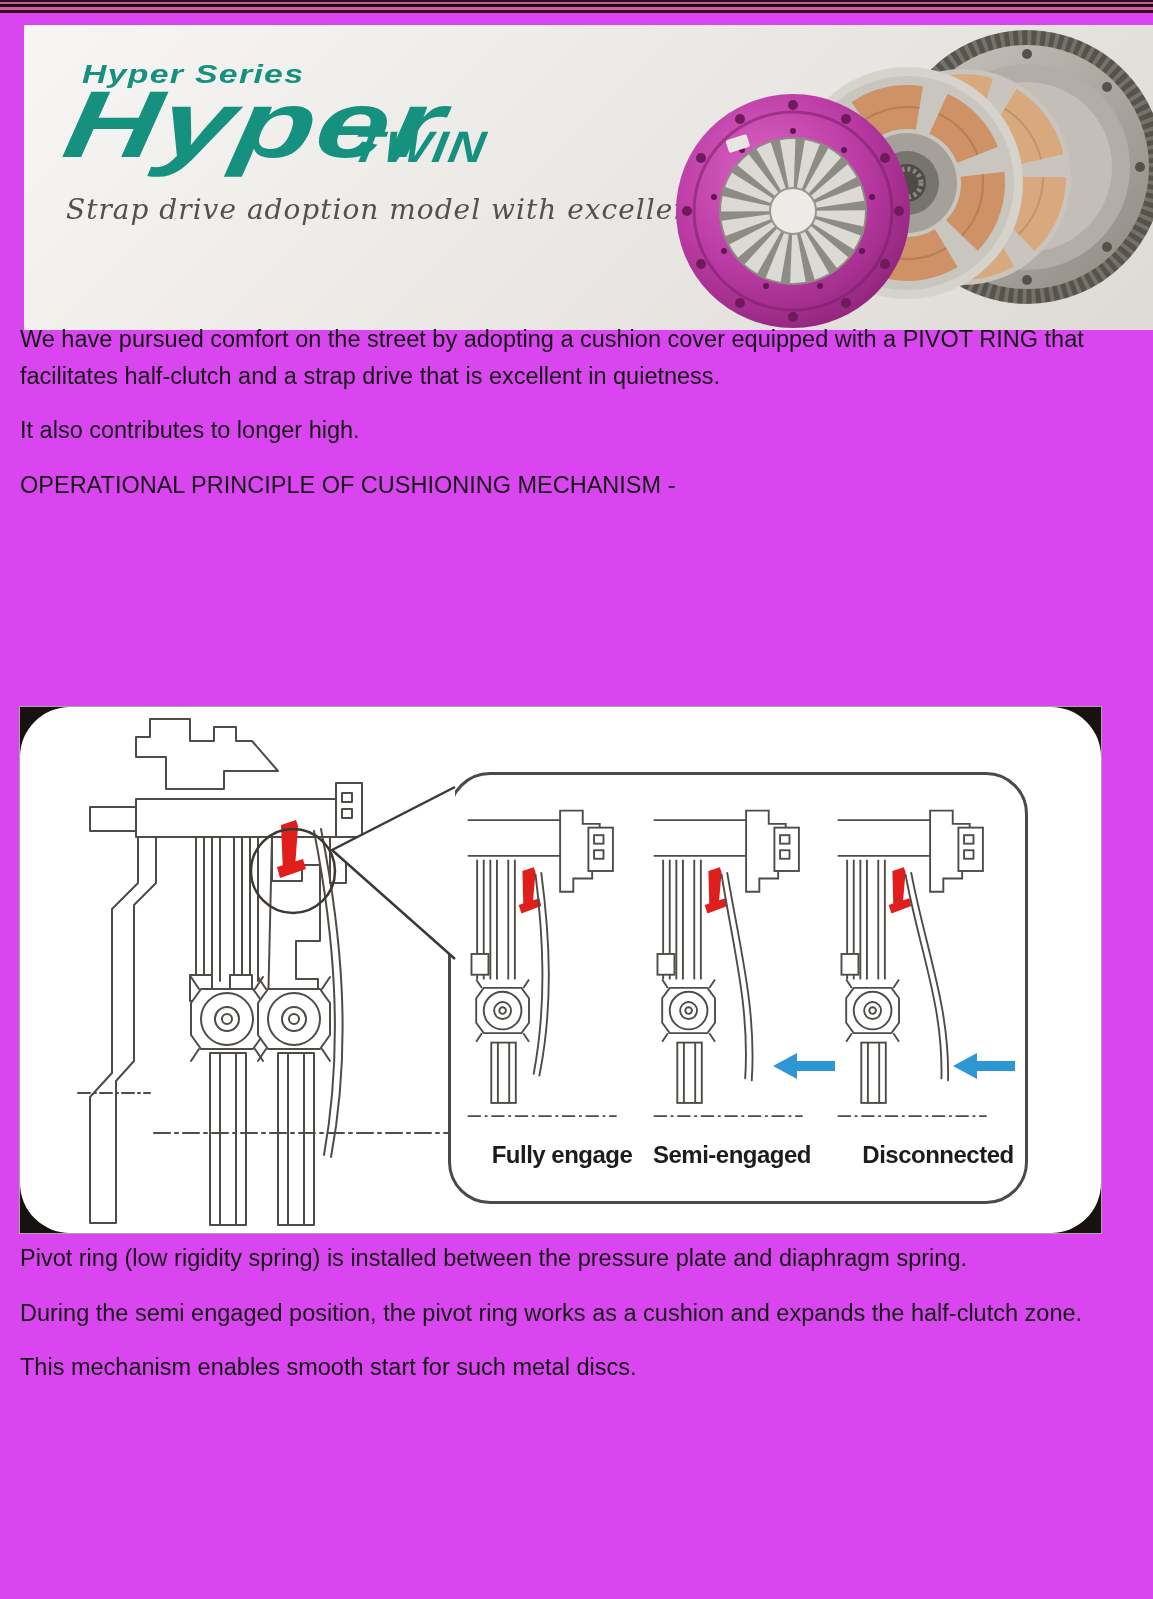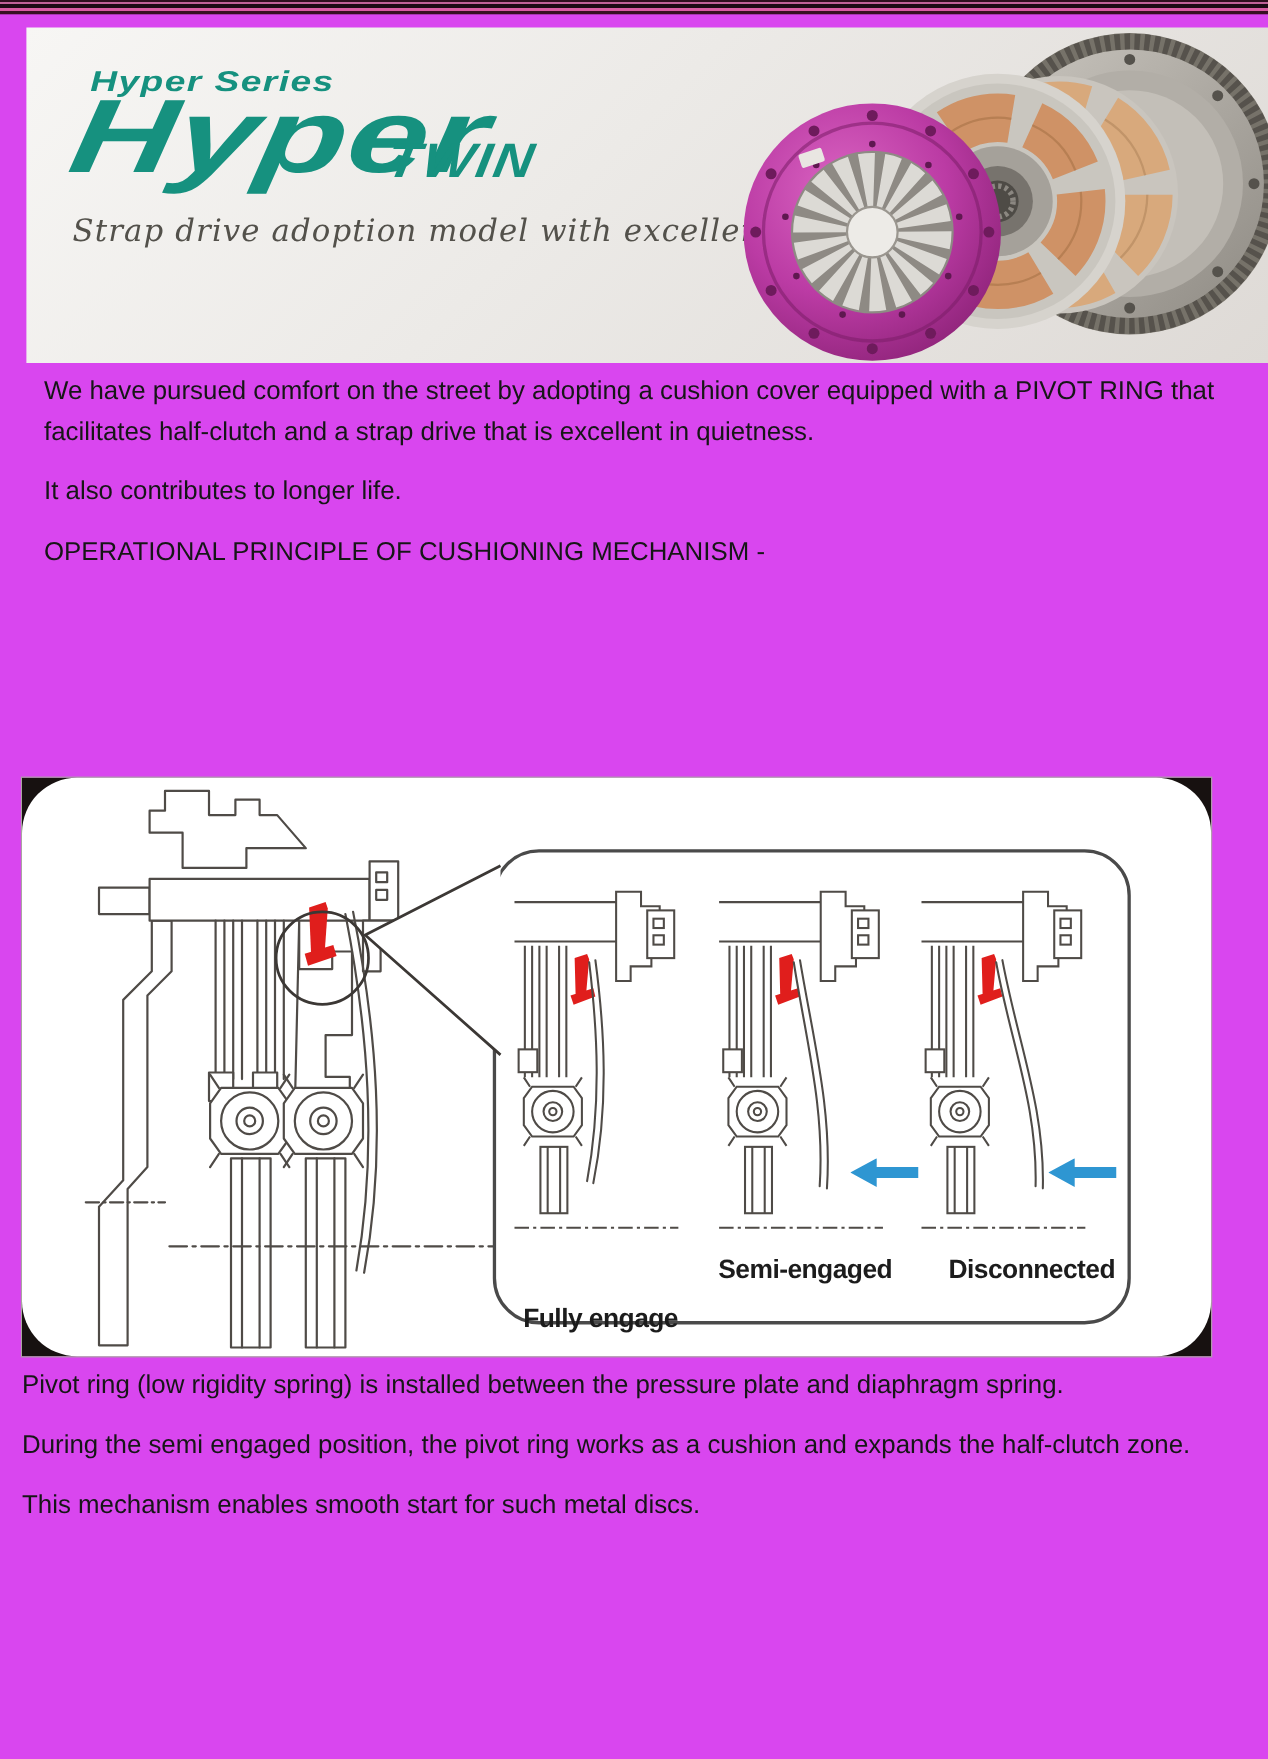--- a/index.html
+++ b/index.html
@@ -41,21 +41,21 @@
     transform:skewX(-10deg) scaleX(1.12);transform-origin:left top;letter-spacing:2px;white-space:nowrap;
   }
   .tagline{
     position:absolute;left:42px;top:168px;
     font-family:"DejaVu Serif",serif;font-style:italic;font-size:28px;color:#53514b;
     letter-spacing:1px;white-space:nowrap;
   }
   .photo{position:absolute;right:0;top:0;width:508px;height:305px;}
   
   .copy,.copy2{position:absolute;left:20px;width:1085px;font-size:23.5px;line-height:36.5px;color:var(--ink);}
-  .copy{top:337px;margin-left:20px;}
+  .copy{top:321px;}
   .copy2{top:1240px;}
   .copy p,.copy2 p{margin:0 0 18px 0;}
   .copy .heading{margin:0;}
   
   .figure{
     position:absolute;left:20px;top:707px;width:1081px;height:526px;
     background:#171110;outline:1px solid #a9a5a0;
   }
   .figure-inner{position:absolute;inset:0;background:#fff;border-radius:50px;}
   .main-draw{position:absolute;left:14px;top:6px;width:430px;height:516px;}
@@ -64,21 +64,21 @@
     border:3px solid #4a4a4a;border-radius:42px;background:#fff;z-index:1;
   }
   .tail{position:absolute;left:285px;top:60px;width:160px;height:210px;z-index:2;}
   .cell{position:absolute;top:30px;width:165px;height:330px;}
   .cell svg{width:165px;height:330px;}
   .cell1{left:12px;} .cell2{left:198px;} .cell3{left:382px;}
   .lbl{
     position:absolute;top:366px;width:190px;text-align:center;
     font-size:24px;font-weight:bold;color:#1c1c1c;letter-spacing:-0.5px;white-space:nowrap;
   }
-  .lbl1{left:0px;margin-top:44px;} .lbl2{left:186px;} .lbl3{left:392px;}
+  .lbl1{left:16px;} .lbl2{left:186px;} .lbl3{left:392px;}
   .arrow{position:absolute;width:62px;height:26px;}
   .arrow1{left:322px;top:278px;} .arrow2{left:502px;top:278px;}
   svg{display:block;}
   .hidden-defs{position:absolute;width:0;height:0;}
 </style>
 </head>
 <body>
 
 <div class="page">
 
@@ -172,21 +172,21 @@
             <circle cx="-51" cy="-61" r="3"></circle>
         </g>
         <circle r="23" fill="#edebe7" stroke="#9a968f" stroke-width="2"></circle>
         <rect x="-66" y="-74" width="22" height="13" rx="2" fill="#e9e6e2" transform="rotate(-18 -55 -67)"></rect>
       </g>
     </svg>
   </div>
 
   <div class="copy">
     <p>We have pursued comfort on the street by adopting a cushion cover equipped with a PIVOT RING that facilitates half-clutch and a strap drive that is excellent in quietness.</p>
-    <p>It also contributes to longer life.</p>
+    <p>It also contributes to longer high.</p>
     <p class="heading">OPERATIONAL PRINCIPLE OF CUSHIONING MECHANISM -</p>
   </div>
 
   <div class="figure">
     <div class="figure-inner">
 
       <svg class="hidden-defs" aria-hidden="true">
         <defs>
           <g id="miniBase" stroke="#4f4b47" stroke-width="2" fill="none">
             <line x1="0" y1="16" x2="98" y2="16"></line>

